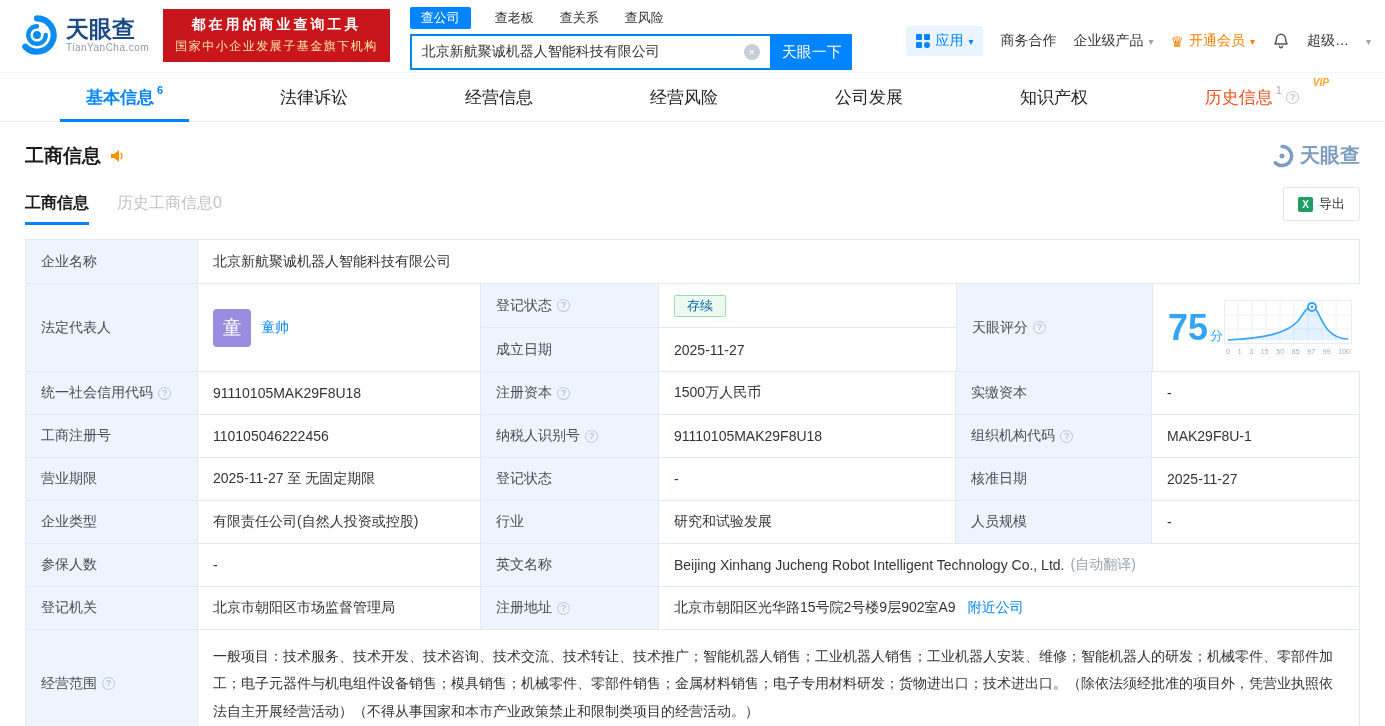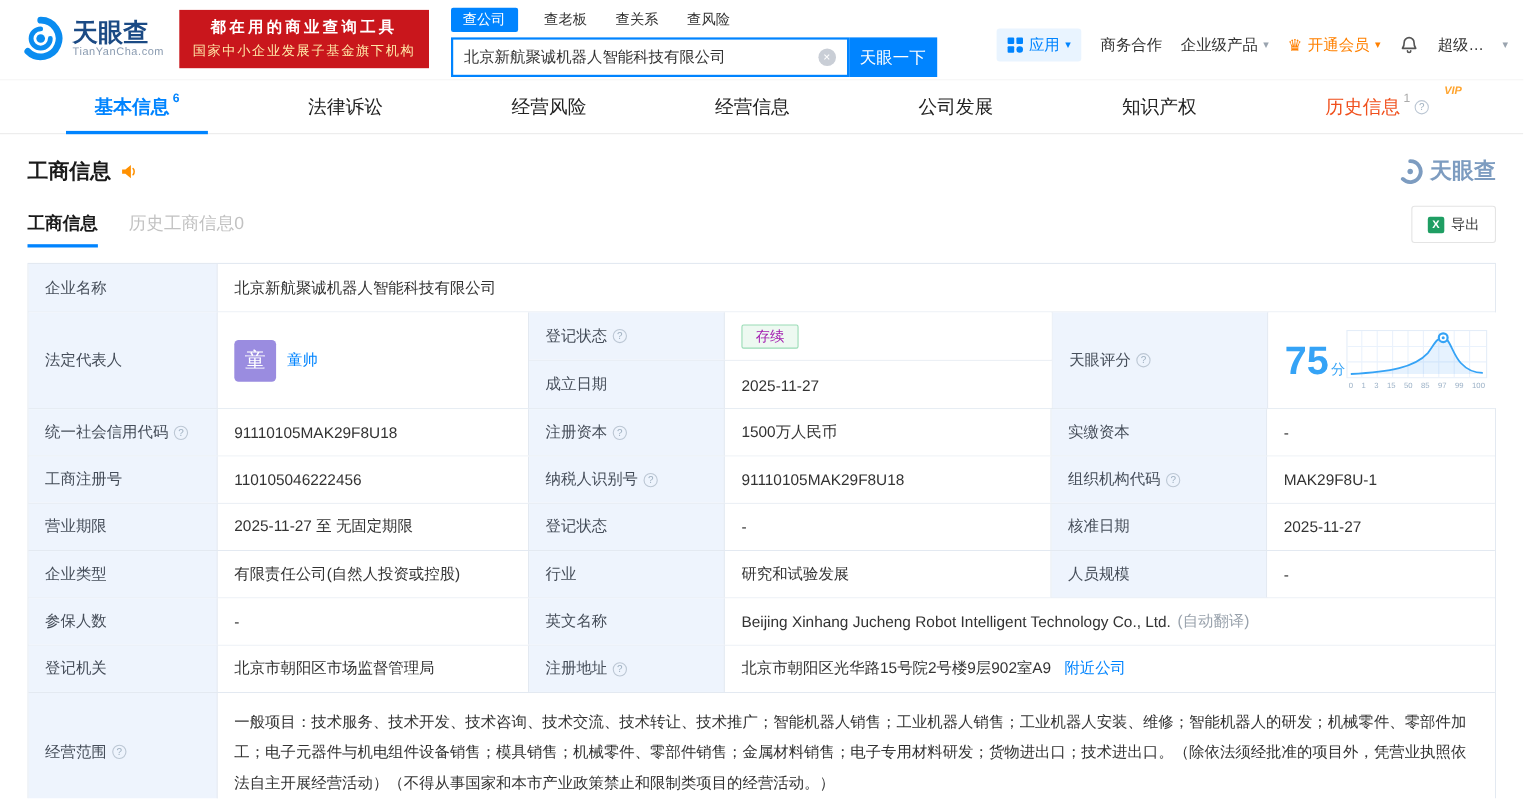--- a/index.html
+++ b/index.html
@@ -87,21 +87,21 @@
   .mid{width:476px;flex:none;display:flex;flex-direction:column;border-right:1px solid var(--line);}
   .mid .mrow{display:flex;flex:1;}
   .mid .mrow:first-child{border-bottom:1px solid var(--line);}
   .mid .cell{border-right:0;}
   .mid .w3{border-right:1px solid var(--line);}
   .mid .w4{flex:1;}
 
   .help{width:13px;height:13px;border:1px solid #bcc7d4;border-radius:50%;color:#9fb0c0;font-size:9px;line-height:1;display:inline-flex;align-items:center;justify-content:center;flex:none;cursor:pointer;}
   .avatar{width:38px;height:38px;border-radius:4px;background:#9a8ce0;color:#fff;font-size:19px;display:flex;align-items:center;justify-content:center;margin-right:10px;flex:none;cursor:pointer;}
   .blue-link{color:var(--blue);cursor:pointer;text-decoration:none;}
-  .badge-green{font-size:13px;color:#a21caf;background:#edf9f1;border:1px solid #99dcb5;border-radius:2px;padding:1px 12px;}
+  .badge-green{font-size:13px;color:#0369a1;background:#edf9f1;border:1px solid #99dcb5;border-radius:2px;padding:1px 12px;}
   .gray-note{color:#9aa3ad;margin-left:6px;}
   .nearby{margin-left:12px;}
 
   .score-cell{justify-content:space-between;padding-right:10px;}
   .score-num{color:#35a3f6;display:flex;align-items:baseline;flex:none;}
   .score-num b{font-size:36px;font-weight:700;}
   .score-num i{font-style:normal;font-size:13px;margin-left:2px;}
   .score-chart{width:130px;flex:none;}
   .score-ticks{display:flex;justify-content:space-between;font-size:7px;color:#9ab0c6;padding:0 3px;margin-top:1px;}
 
@@ -186,24 +186,24 @@
 
   <nav class="main-tabs">
     <div class="tab active">
       <span>基本信息</span>
       <sup>6</sup>
     </div>
     <div class="tab">
       <span>法律诉讼</span>
     </div>
     <div class="tab">
+      <span>经营信息</span>
+    </div>
+    <div class="tab">
       <span>经营风险</span>
-    </div>
-    <div class="tab">
-      <span>经营信息</span>
     </div>
     <div class="tab">
       <span>公司发展</span>
     </div>
     <div class="tab">
       <span>知识产权</span>
     </div>
     <div class="tab history">
       <span class="vip-flag">VIP</span>
       <span>历史信息</span>

